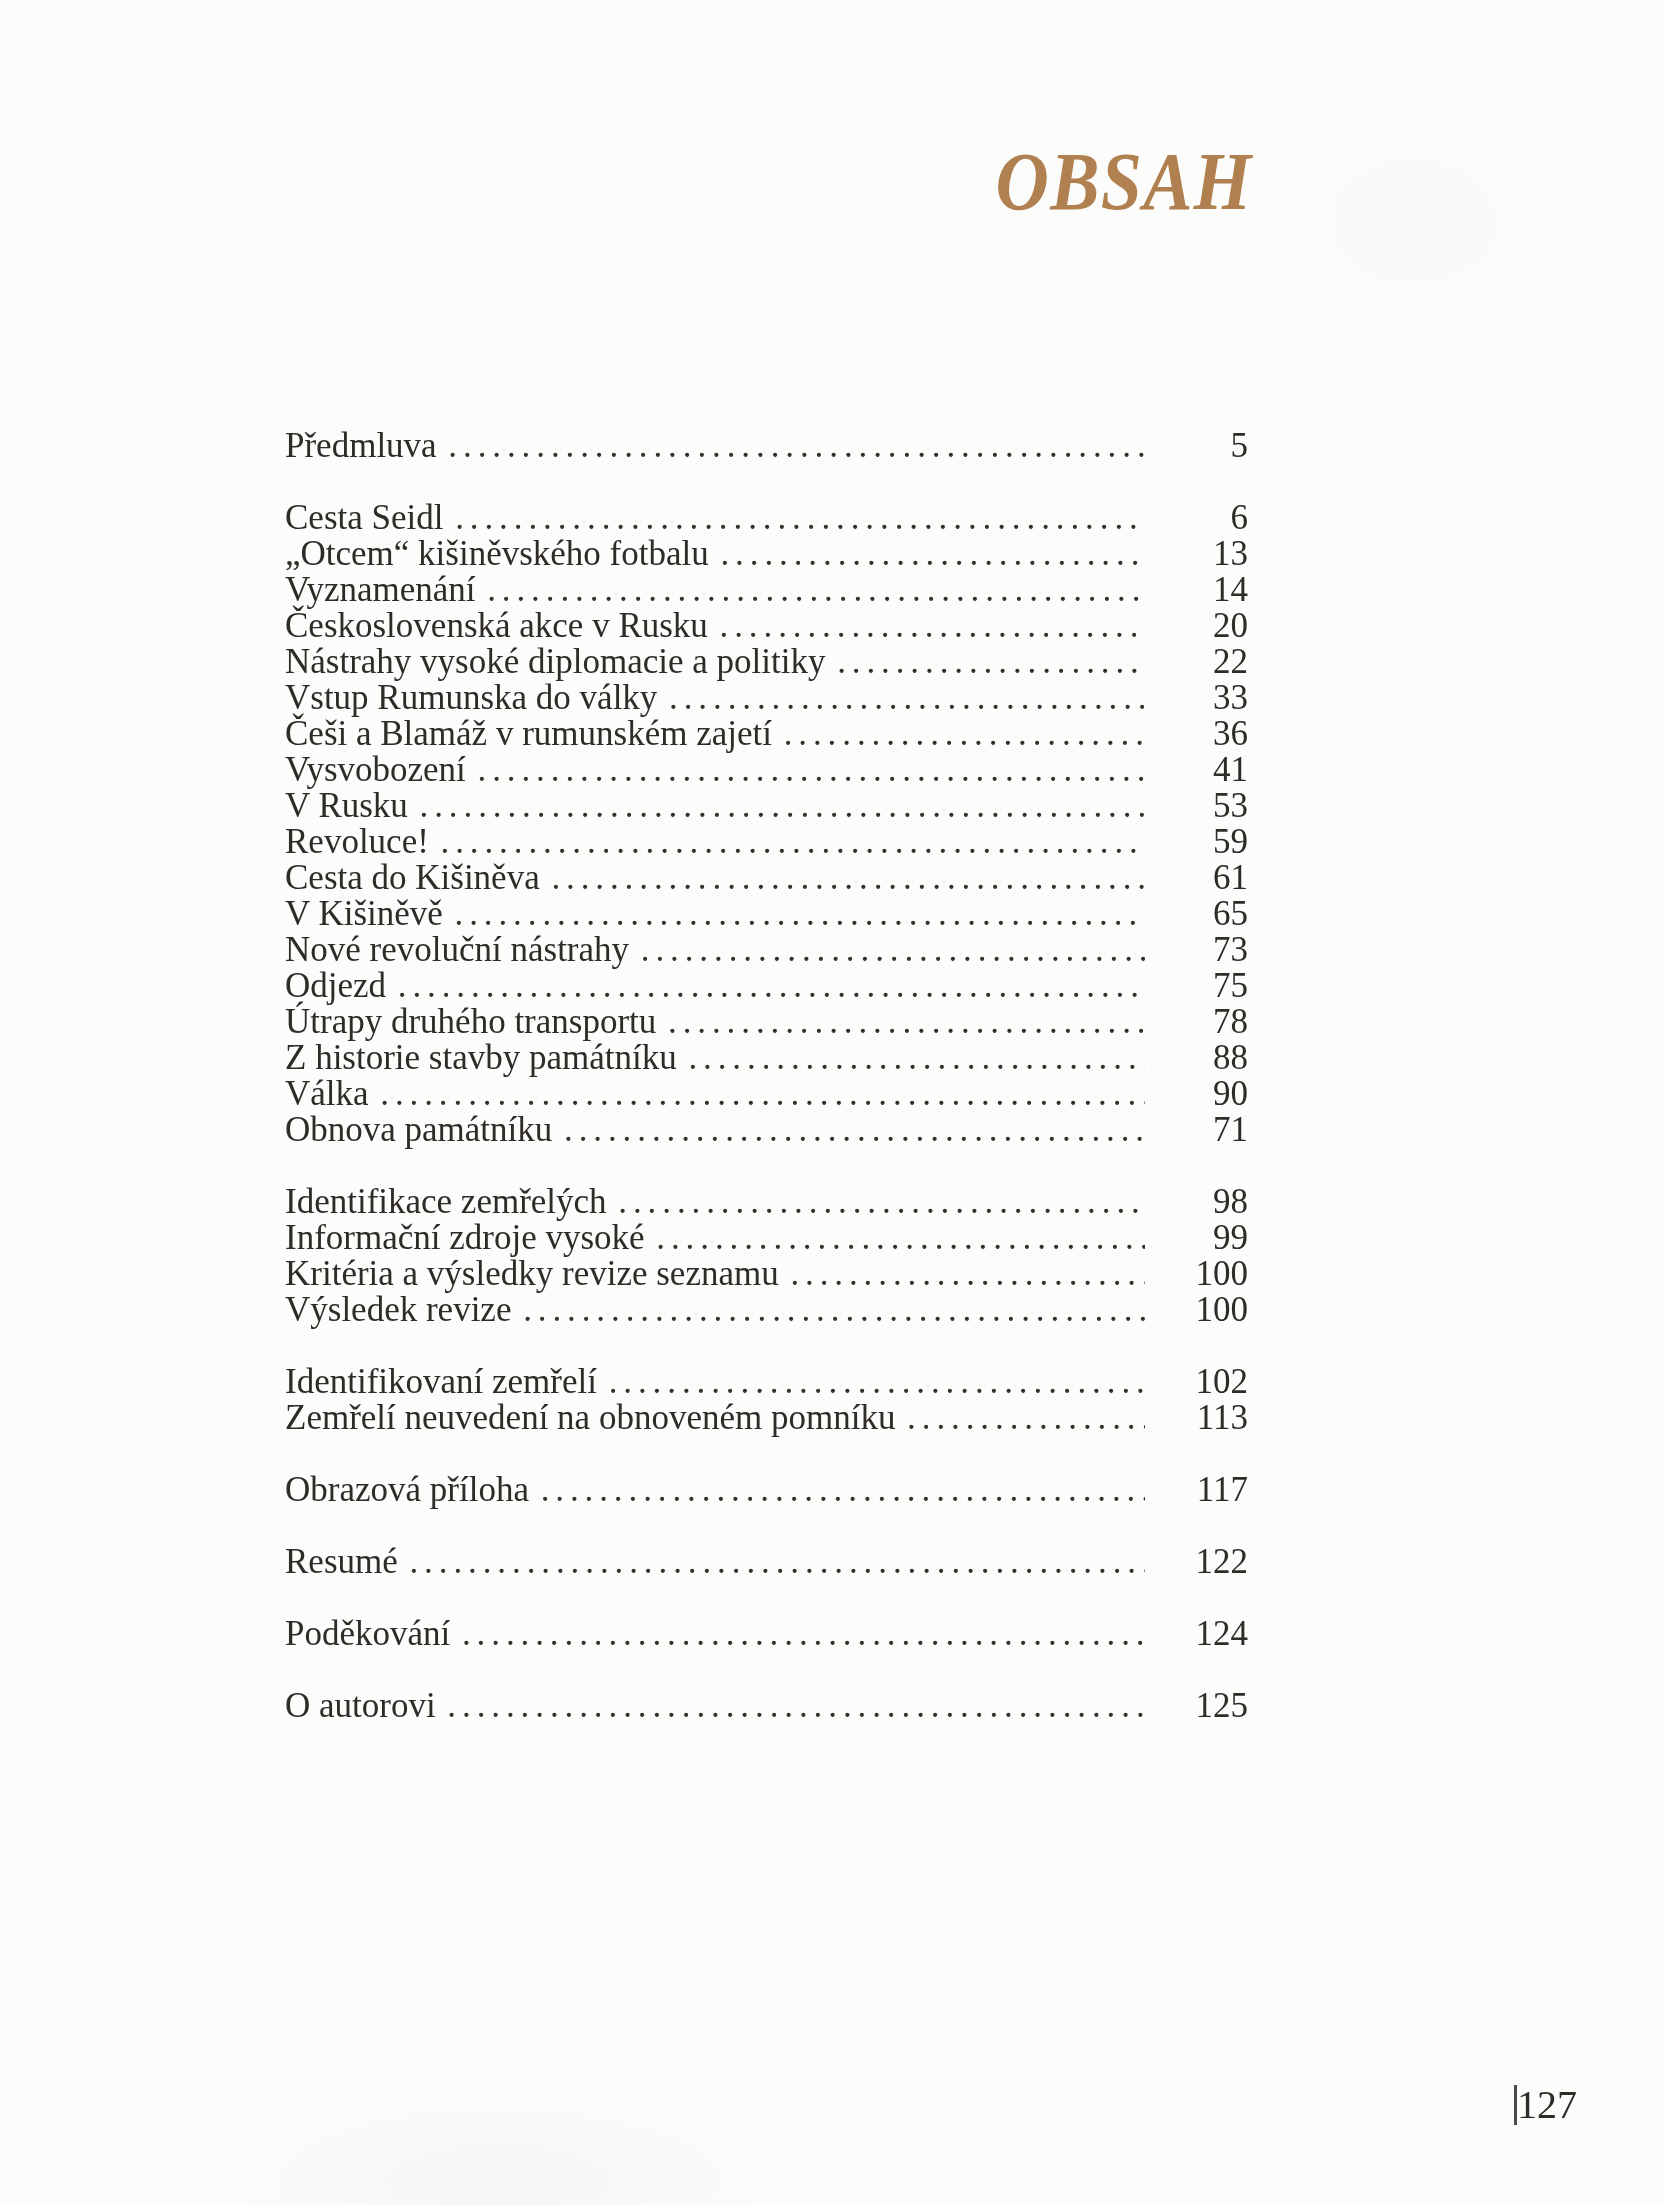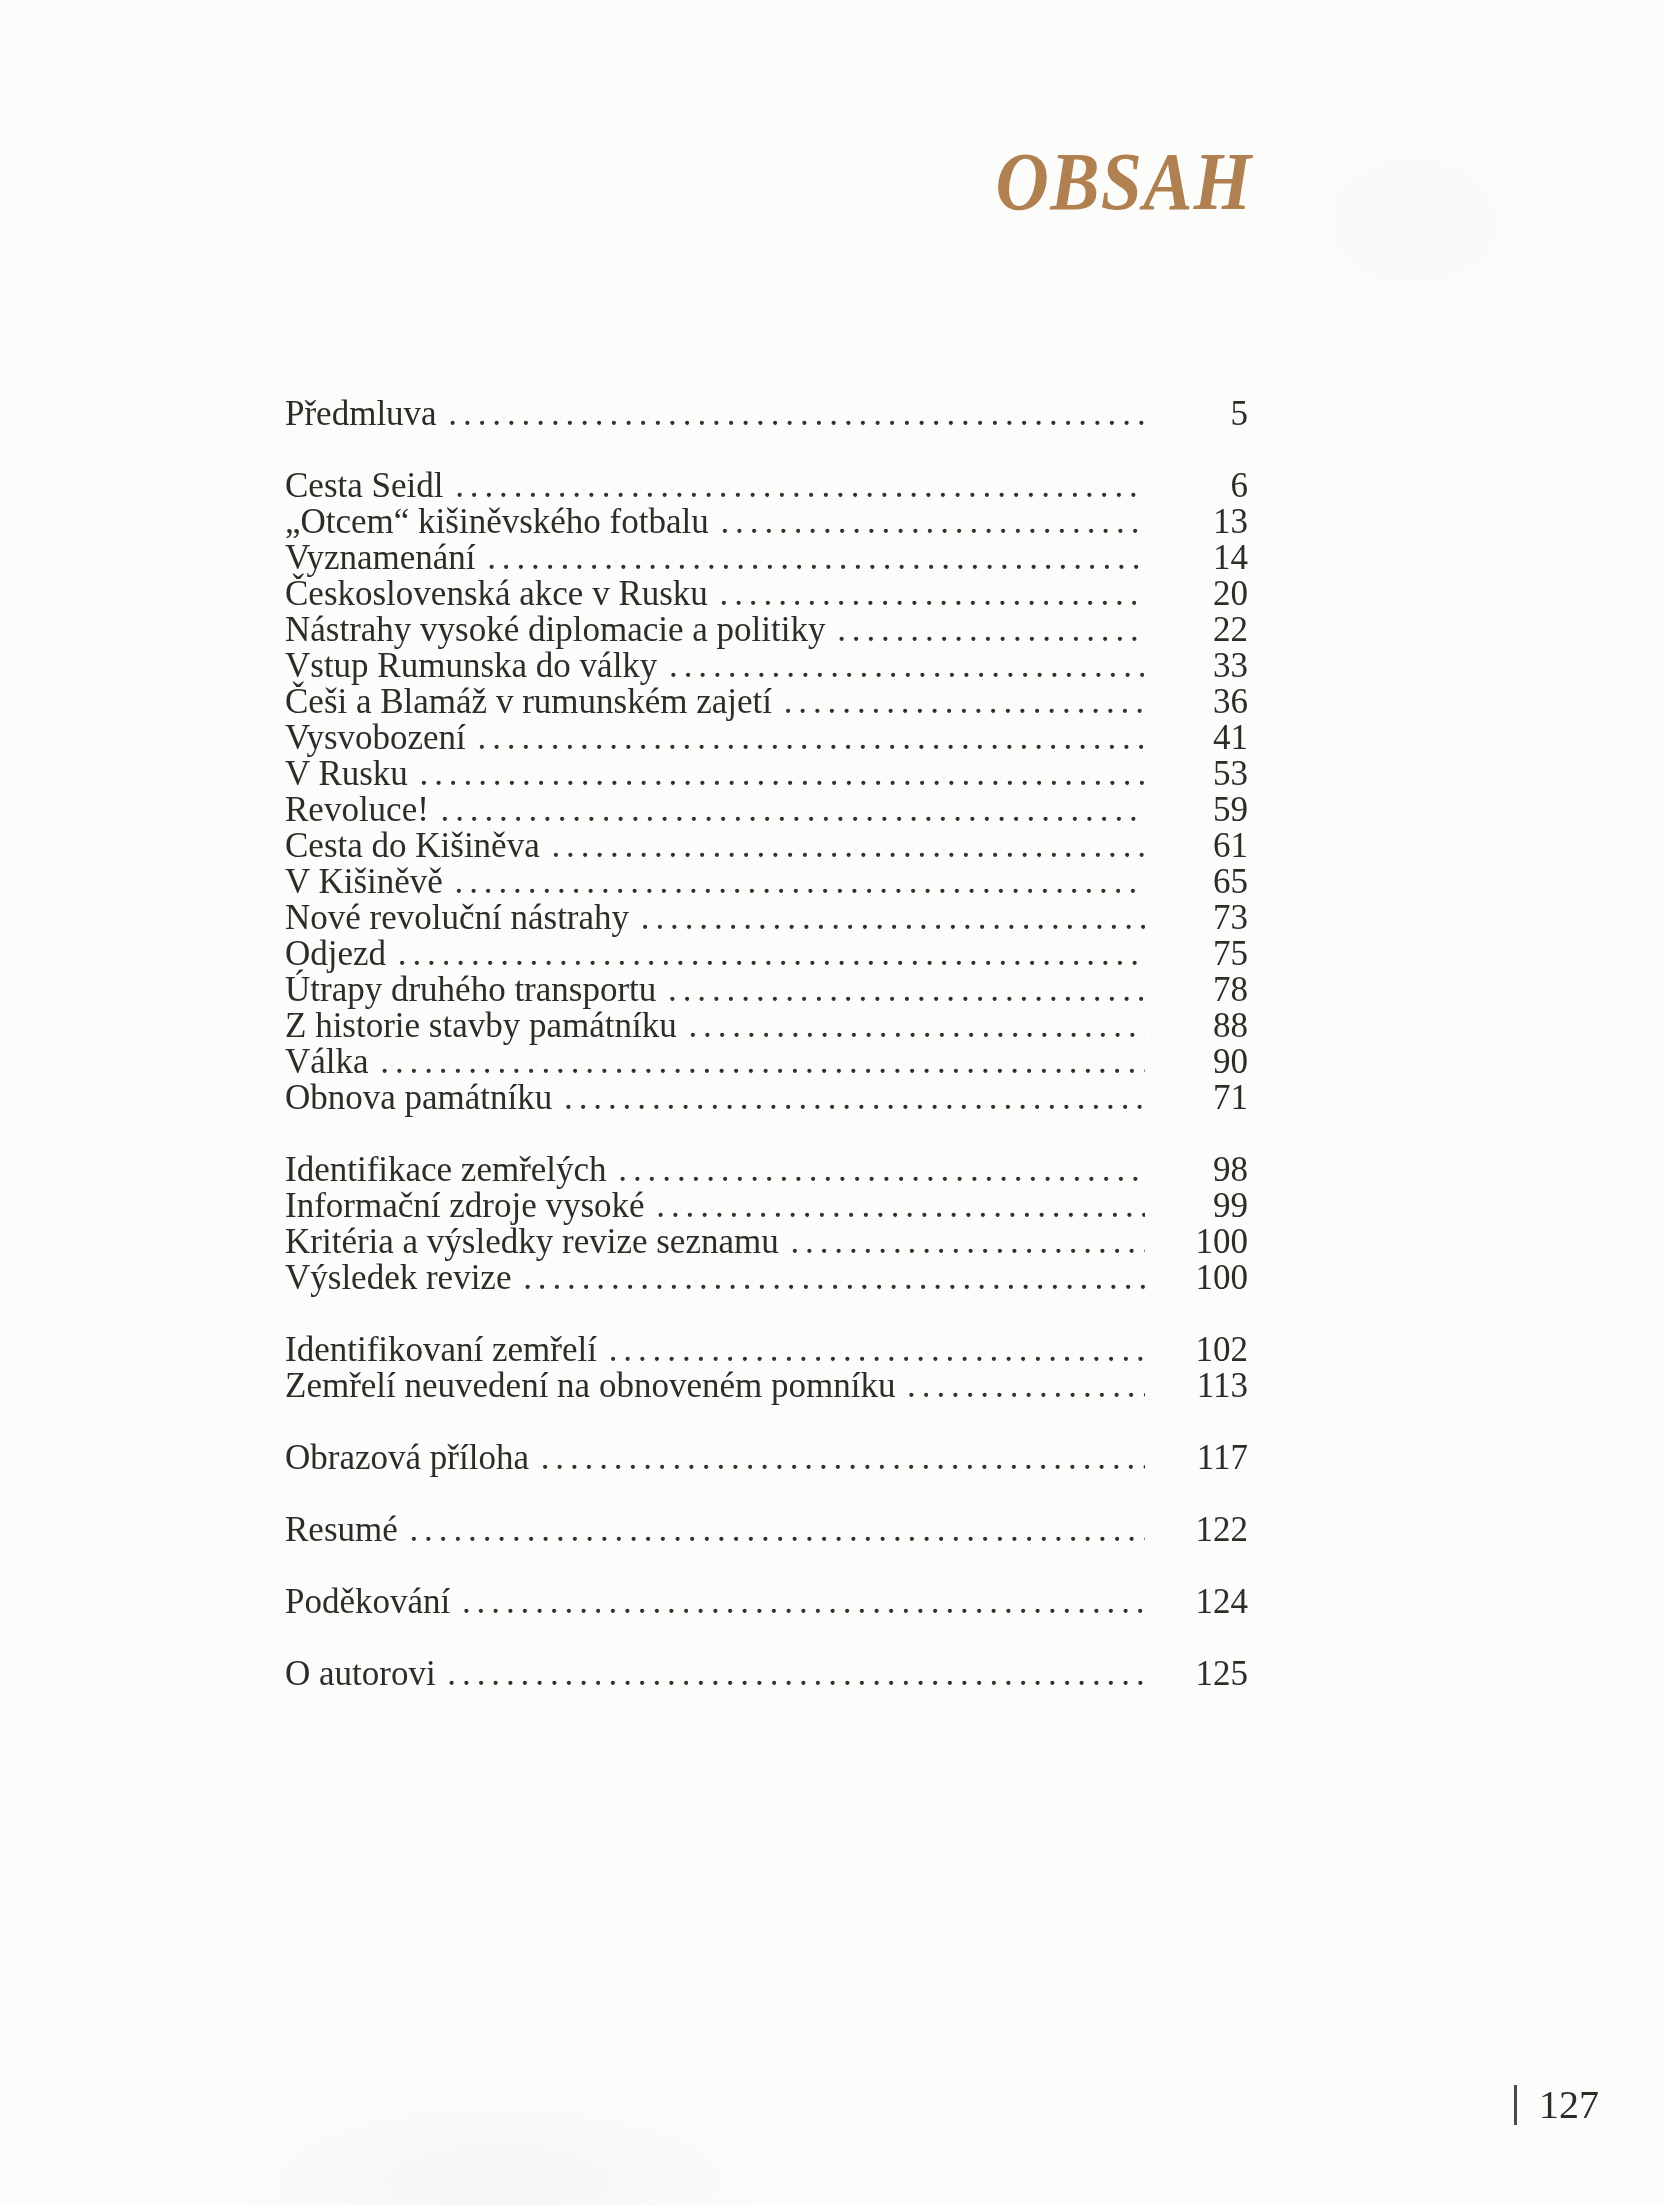--- a/index.html
+++ b/index.html
@@ -29,21 +29,21 @@
     font-style: italic;
     letter-spacing: 1.5px;
     transform: scaleX(0.9);
     transform-origin: right center;
     white-space: nowrap;
   }
 
   .toc {
     position: absolute;
     left: 285px;
-    top: 396px;
+    top: 428px;
     width: 963px;
   }
 
   .toc-group + .toc-group {
     margin-top: 36px;
   }
 
   .toc-row {
     display: flex;
     align-items: baseline;
@@ -73,21 +73,20 @@
     text-align: right;
     white-space: nowrap;
   }
 
   .folio {
     position: absolute;
     left: 1514px;
     top: 2085px;
     display: flex;
     align-items: flex-start;
-    gap: 22px;
   }
   .folio-rule {
     width: 2.9px;
     height: 40px;
     background: #4c4a48;
   }
   .folio-num {
     font-size: 40px;
     line-height: 40px;
   }

